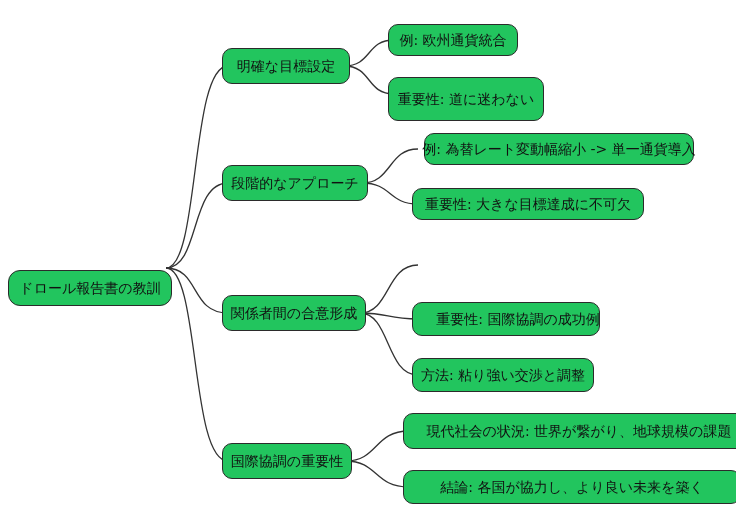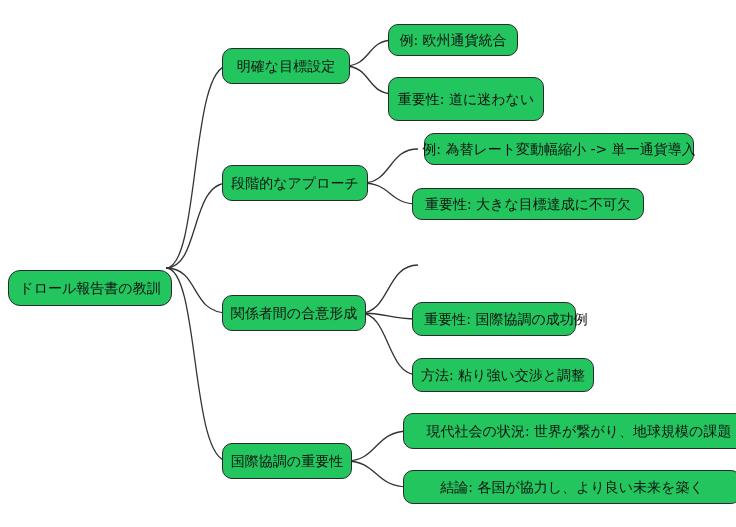--- a/index.html
+++ b/index.html
@@ -47,21 +47,21 @@
   .n-root { left: 8px;   top: 248px; width: 164px; height: 36px; margin-top: 22px; }
   .n-b0   { left: 222px; top: 48px;  width: 128px; height: 36px; }
   .n-b1   { left: 222px; top: 165px; width: 146px; height: 36px; }
   .n-b2   { left: 222px; top: 295px; width: 144px; height: 36px; }
   .n-b3   { left: 222px; top: 443px; width: 130px; height: 36px; }
   .n-l0a  { left: 388px; top: 24px;  width: 130px; height: 32px; }
   .n-l0b  { left: 388px; top: 77px;  width: 156px; height: 44px; }
   .n-l1a  { left: 404px; top: 133px; width: 270px; height: 32px; margin-left: 20px; }
   .n-l1b  { left: 412px; top: 188px; width: 232px; height: 32px; }
   .n-l2a  { left: 412px; top: 248px; width: 219px; height: 34px; }
-  .n-l2b  { left: 412px; top: 302px; width: 164px; height: 34px; padding-left: 24px; }
+  .n-l2b  { left: 412px; top: 302px; width: 188px; height: 34px; padding-left: 24px; }
   .n-l2c  { left: 412px; top: 358px; width: 182px; height: 34px; }
   .n-l3a  { left: 403px; top: 413px; width: 352px; height: 36px; }
   .n-l3b  { left: 403px; top: 470px; width: 338px; height: 34px; }
 </style>
 </head>
 <body>
 
 <div class="canvas">
 
   <svg class="edges" width="736" height="527" viewBox="0 0 736 527">

